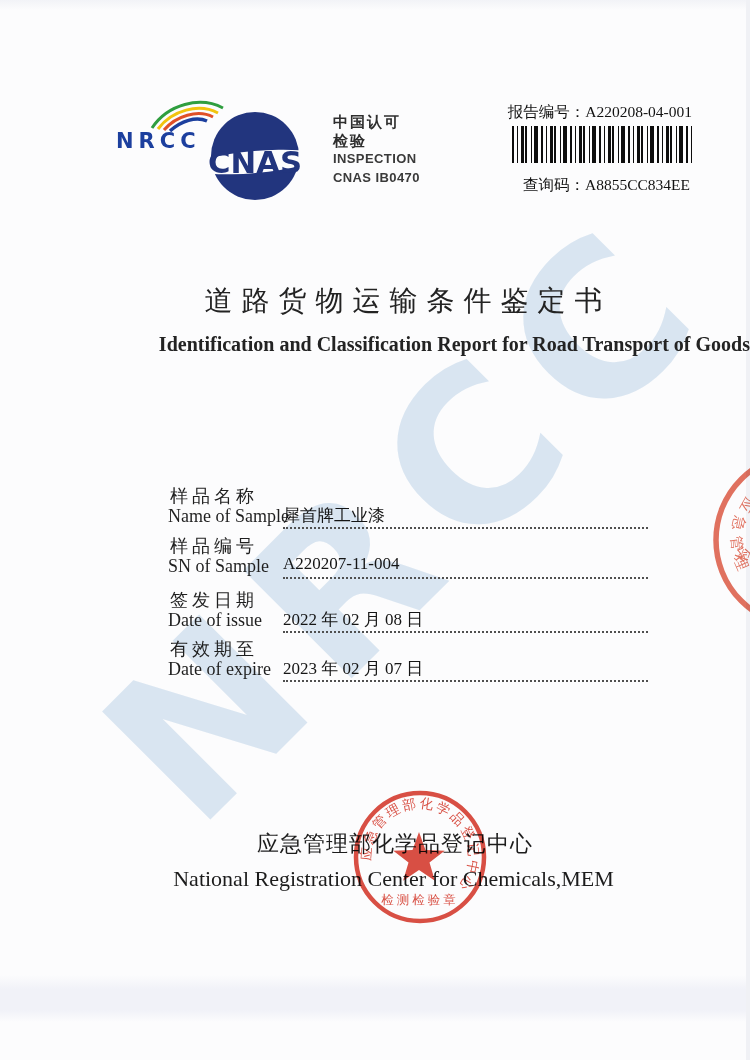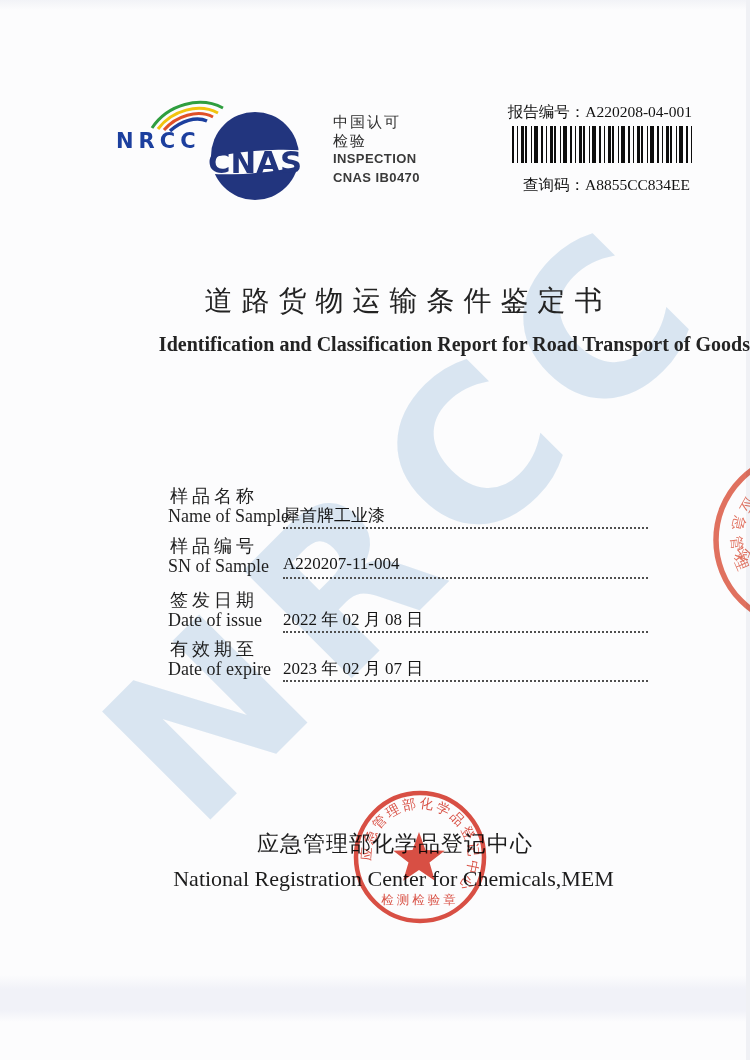--- a/index.html
+++ b/index.html
@@ -17,21 +17,21 @@
   .watermark{position:absolute;left:408px;top:520px;transform:translate(-50%,-50%) rotate(-45deg);
     font-family:"DejaVu Sans",sans-serif;font-weight:bold;font-size:210px;letter-spacing:24px;
     color:#d9e5f1;z-index:1;white-space:nowrap;line-height:1;}
 
   .content{position:absolute;z-index:2;}
 
   
   .nrcc-logo{left:110px;top:98px;}
   .cnas-emblem{left:198px;top:106px;}
   .accred{left:333px;top:112px;color:#2e2e2e;font-family:"Liberation Sans","DejaVu Sans",sans-serif;}
-  .accred .zh{font-size:15px;font-weight:normal;letter-spacing:2px;line-height:19px;}
+  .accred .zh{font-size:15px;font-weight:bold;letter-spacing:2px;line-height:19px;}
   .accred .en{font-size:13px;font-weight:bold;letter-spacing:.4px;line-height:18.5px;color:#3a3a3a;}
 
   .report-line{right:58px;top:102px;font-size:15.5px;color:#121212;}
   .barcode{left:512px;top:126px;width:181px;height:37px;
     background:repeating-linear-gradient(90deg,
       #0d0d0d 0 2px, transparent 2px 5px,
       #0d0d0d 5px 6px, transparent 6px 9px,
       #0d0d0d 9px 12px, transparent 12px 13px,
       #0d0d0d 13px 15px, transparent 15px 19px,
       #0d0d0d 19px 20px, transparent 20px 22px,

